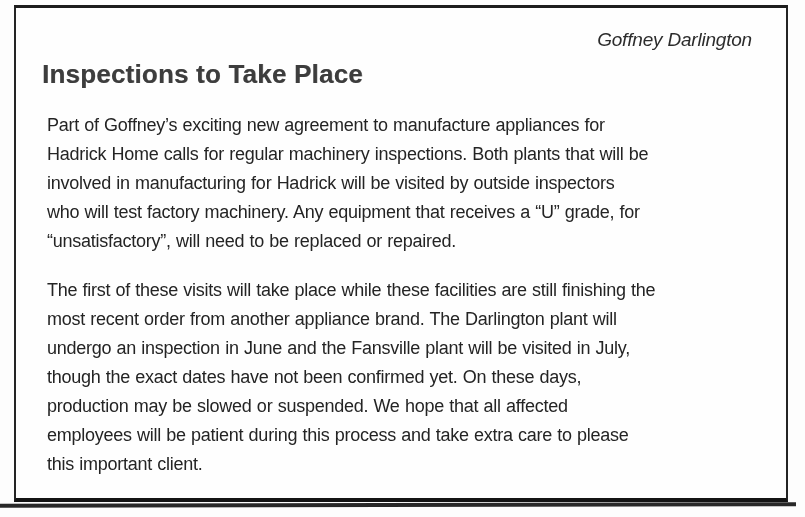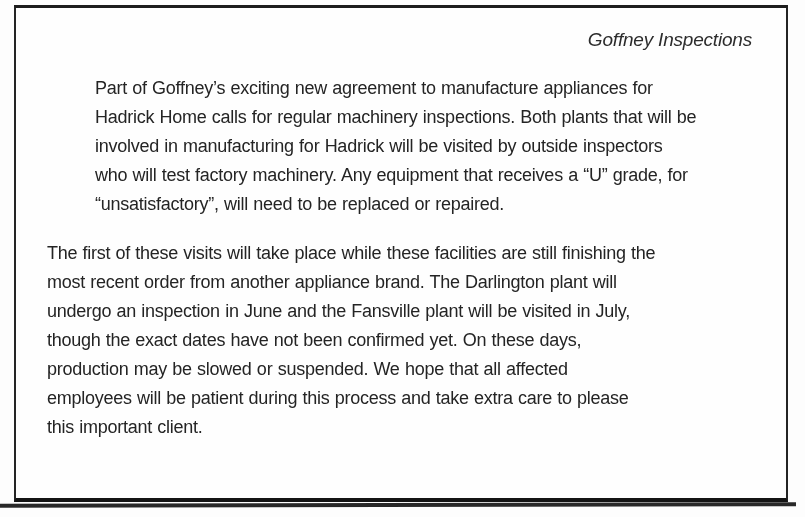--- a/index.html
+++ b/index.html
@@ -54,32 +54,33 @@
     text-shadow: 0.4px 0.4px 0 rgba(60,60,60,0.55);
   }
   .para {
     white-space: pre-line;
     font-size: 18px;
     line-height: 29px;
     color: #242424;
     letter-spacing: -0.25px;
     word-spacing: 0.5px;
   }
-  .para-1 { margin-top: 22px; margin-left: 48px; }
+  .para-1 { margin-top: 22px; }
   .para-2 { margin-top: 20px; }
 </style>
 </head>
 <body>
 
 <div class="scan-page">
 
   <div class="notice-box">
 
-    <div class="source-label">Goffney Inspections</div>
+    <div class="source-label">Goffney Darlington</div>
 
+    <h1 class="notice-title">Inspections to Take Place</h1>
 
     <div class="para para-1">Part of Goffney’s exciting new agreement to manufacture appliances for
 Hadrick Home calls for regular machinery inspections. Both plants that will be
 involved in manufacturing for Hadrick will be visited by outside inspectors
 who will test factory machinery. Any equipment that receives a “U” grade, for
 “unsatisfactory”, will need to be replaced or repaired.</div>
 
     <div class="para para-2">The first of these visits will take place while these facilities are still finishing the
 most recent order from another appliance brand. The Darlington plant will
 undergo an inspection in June and the Fansville plant will be visited in July,

